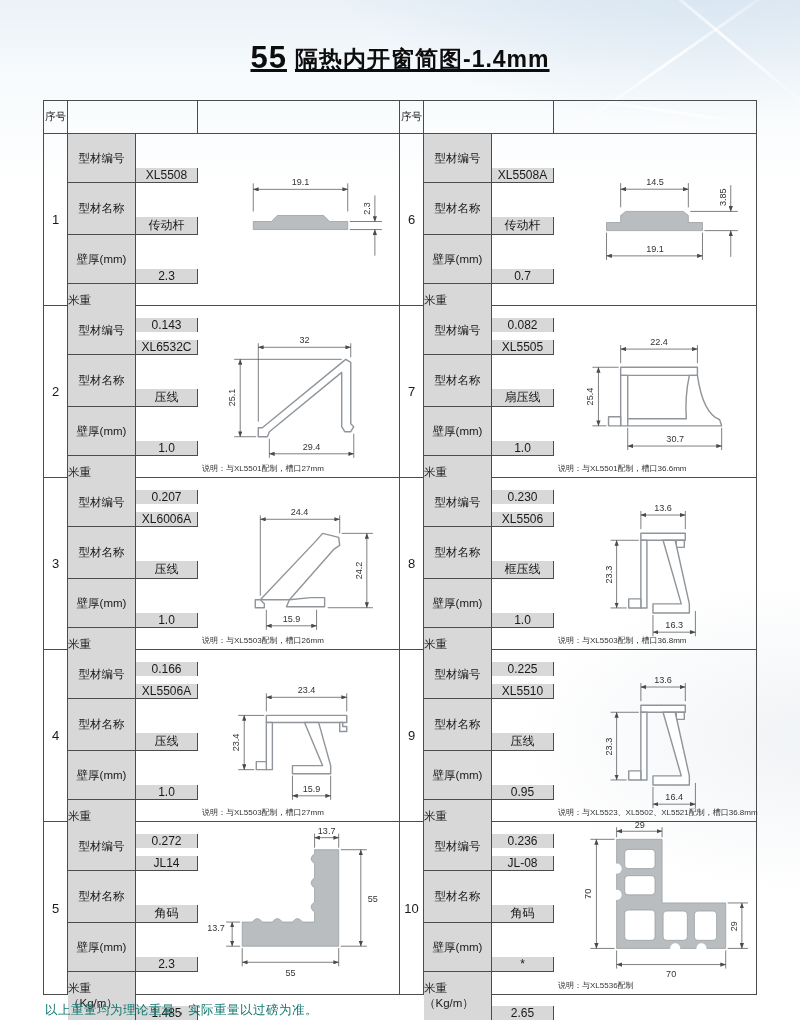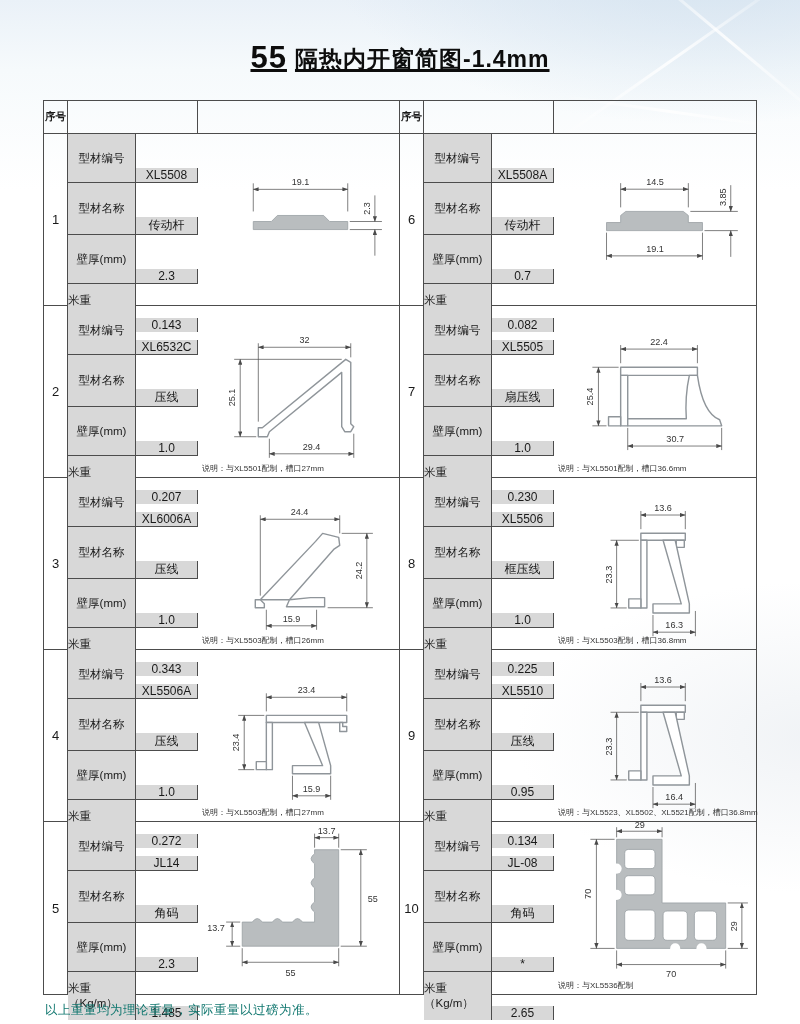--- a/index.html
+++ b/index.html
@@ -28,21 +28,21 @@
   .title .tnum{font-size:31px;letter-spacing:1px;vertical-align:-1px;}
   .title .ttext{font-size:23px;margin-left:8px;letter-spacing:1px;}
 
   .tbl{
     position:absolute;left:43px;top:100px;width:714px;z-index:2;
     border:1px solid #4c4c4c;display:flex;background:transparent;
     box-sizing:border-box;
   }
   .half{width:357px;display:flex;flex-direction:column;box-sizing:border-box;}
   .half.left{border-right:1px solid #4c4c4c;}
-  .hdr{display:flex;height:33px;border-bottom:1px solid #4c4c4c;box-sizing:border-box;font-weight:bold;}
+  .hdr{display:flex;height:33px;border-bottom:1px solid #4c4c4c;box-sizing:border-box;}
   .h-serial{width:24px;border-right:1px solid #4c4c4c;display:flex;align-items:center;justify-content:center;
     font-size:10.5px;box-sizing:border-box;}
   .h-mid{width:130px;border-right:1px solid #4c4c4c;box-sizing:border-box;}
   .h-diag{flex:1;}
 
   .rg{display:flex;height:172px;border-bottom:1px solid #4c4c4c;box-sizing:border-box;}
   .rg:last-child{border-bottom:none;}
   .serial{width:24px;border-right:1px solid #4c4c4c;display:flex;align-items:center;justify-content:center;
     font-size:13px;box-sizing:border-box;background:#fff0;}
   .fields{width:130px;display:flex;flex-direction:column;box-sizing:border-box;}
@@ -186,21 +186,21 @@
         <div class="fr">
             <div class="lab">型材名称</div>
             <div class="val">压线</div>
           </div>
         <div class="fr">
             <div class="lab">壁厚(mm)</div>
             <div class="val">1.0</div>
           </div>
         <div class="fr">
             <div class="lab">米重（Kg/m）</div>
-            <div class="val">0.343</div>
+            <div class="val">0.166</div>
           </div>
       </div>
       <div class="diag">
         <svg viewBox="0 0 200 168">
           <path class="shape-o" d="M62,120 L117,62 L124,54 L140,58 L141,66 L135,70 L91,120 Z"></path>
           <path class="shape-o" d="M62,120 L57,120 L57,128 L66,128 L66,124 Z"></path>
           <path class="shape-o" d="M91,120 L112,118 L126,118 L126,127 L88,127 Z"></path>
           <line class="dl" x1="62" y1="36" x2="62" y2="116"></line>
           <line class="dl" x1="141" y1="36" x2="141" y2="54"></line>
           <line class="dl" x1="62" y1="40" x2="141" y2="40" marker-start="url(#ar)" marker-end="url(#ar)"></line>
@@ -452,21 +452,21 @@
         <div class="fr">
             <div class="lab">型材名称</div>
             <div class="val">压线</div>
           </div>
         <div class="fr">
             <div class="lab">壁厚(mm)</div>
             <div class="val">0.95</div>
           </div>
         <div class="fr">
             <div class="lab">米重（Kg/m）</div>
-            <div class="val">0.134</div>
+            <div class="val">0.236</div>
           </div>
       </div>
       <div class="diag">
         <svg viewBox="0 0 200 168">
           <rect class="shape-o" x="86" y="54" width="44" height="7"></rect>
           <rect class="shape-o" x="121" y="61" width="8" height="7"></rect>
           <rect class="shape-o" x="86" y="61" width="6" height="67"></rect>
           <rect class="shape-o" x="74" y="119" width="12" height="9"></rect>
           <path class="shape-o" d="M108,61 L120,61 L134,124 L134,133 L98,133 L98,124 L126,124 Z"></path>
           <line class="dl" x1="86" y1="50" x2="86" y2="32"></line>

